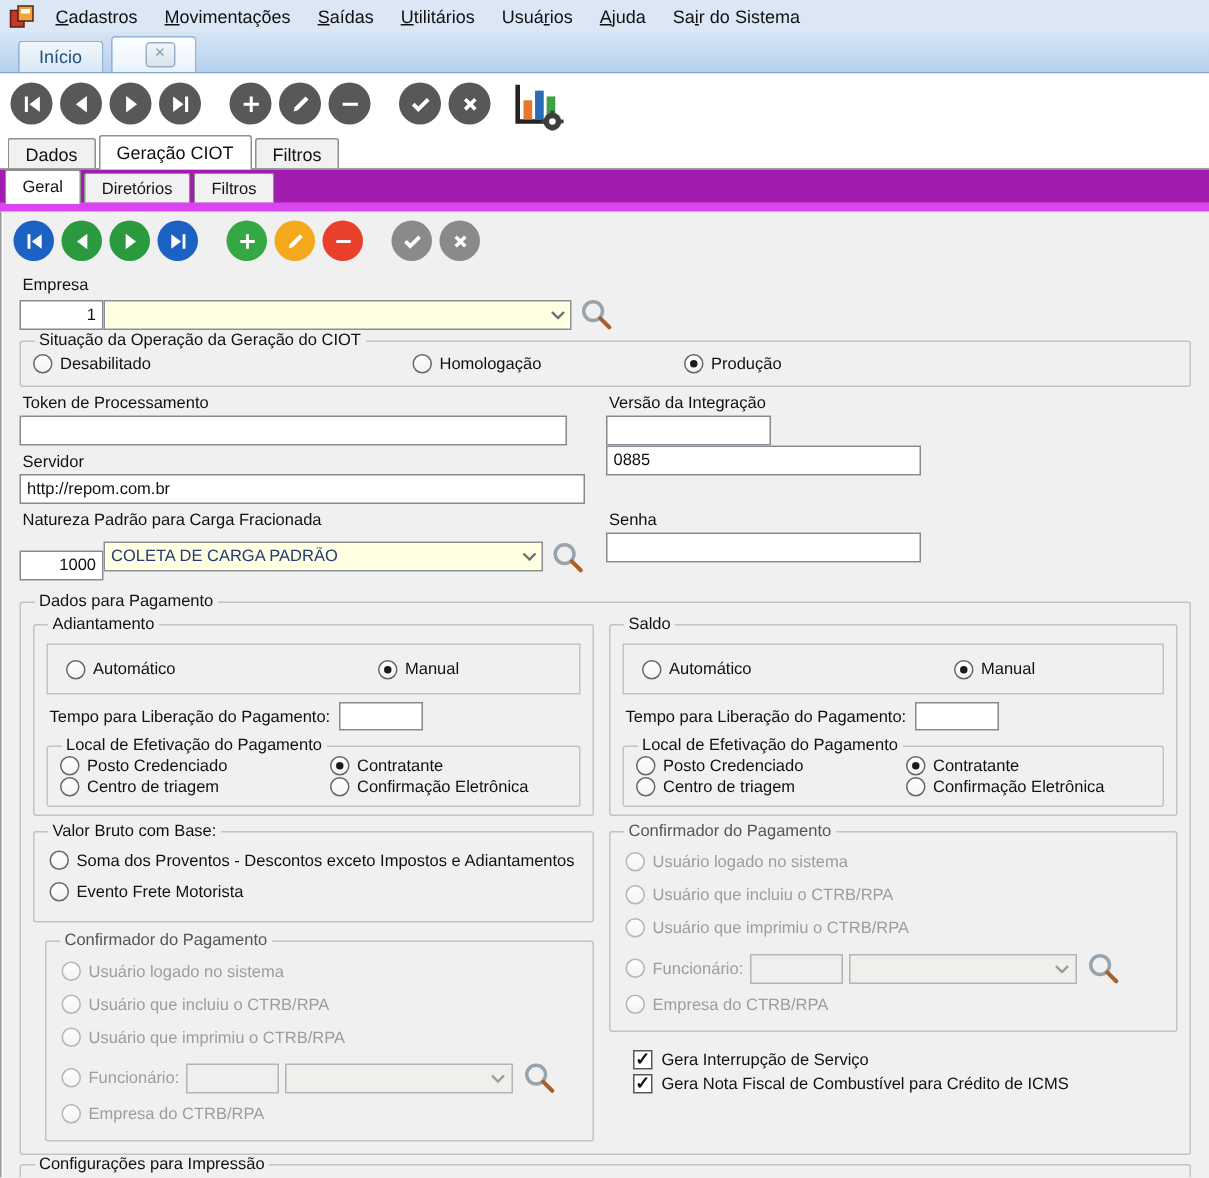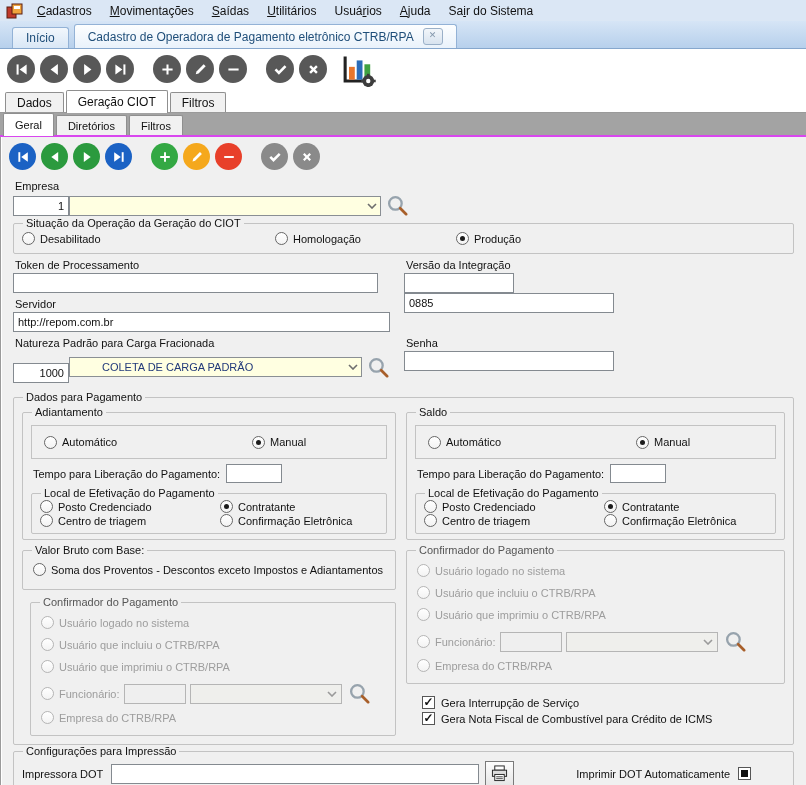--- a/index.html
+++ b/index.html
@@ -20,39 +20,39 @@
 
   
   .toolbar-main{background:#fff;padding:5px 7px 6px;display:flex;align-items:center;gap:5px;flex:none;}
   .tbtn{width:28px;height:28px;border-radius:50%;background:#585858;border:none;padding:0;display:flex;align-items:center;justify-content:center;cursor:default;flex:none;}
   .tbtn svg{width:17px;height:17px;fill:#fff;}
   .tgap{width:9px;flex:none;}
   .chartbtn{width:36px;height:30px;background:transparent;border:none;margin-left:8px;padding:0;cursor:default;}
 
   
   .tabs1{display:flex;align-items:flex-end;background:#fff;padding-left:5px;border-bottom:1px solid #9a9a9a;flex:none;}
-  .tabs2{display:flex;align-items:flex-end;background:#a3a3a3;padding-left:3px;border-bottom:2px solid #d946ef;box-shadow:0 1px 0 #d6d6d6;flex:none;}
+  .tabs2{display:flex;align-items:flex-end;background:#a21caf;padding-left:3px;border-bottom:6px solid #d946ef;box-shadow:0 1px 0 #d6d6d6;flex:none;}
   .ctab{height:19px;display:flex;align-items:center;padding:0 11px;border:1px solid #8f8f8f;border-bottom:none;border-radius:2px 2px 0 0;background:#f1f1f1;margin-right:2px;white-space:nowrap;}
   .ctab.active{height:22px;background:#fff;margin-bottom:-1px;z-index:2;}
   .tabs1 .ctab{font-size:12px;}
 
   
   .panel{flex:1;background:#f0f0f0;border-left:1px solid #9a9a9a;box-shadow:inset 1px 0 0 #ffffff;overflow:hidden;}
   .toolbar-colored{padding:6px 6px 5px 8px;display:flex;align-items:center;gap:5px;}
   .cbtn{width:27px;height:27px;border-radius:50%;border:none;padding:0;display:flex;align-items:center;justify-content:center;cursor:default;flex:none;}
   .cbtn svg{width:16px;height:16px;fill:#fff;}
   .c-blue{background:#1b62c4;} .c-green{background:#2b9a3e;} .c-add{background:#33a843;}
   .c-amber{background:#f5a81c;} .c-red{background:#e8402a;} .c-gray{background:#8a8a8a;}
 
   .form{padding:0 12px 0 12px;}
   .lbl{margin:5px 0 2px 2px;white-space:nowrap;}
   .row{display:flex;align-items:center;}
   .input{height:20px;border:1px solid #848a90;background:#fff;padding:0 4px;font:inherit;box-sizing:border-box;color:#111;}
   .code{text-align:right;}
-  .combo{height:20px;background:#ffffe1;border:1px solid #8a8f94;display:flex;align-items:center;box-sizing:border-box;cursor:default;padding-left:28px;}
+  .combo{height:20px;background:#ffffe1;border:1px solid #8a8f94;display:flex;align-items:center;box-sizing:border-box;cursor:default;}
   .combo-text{flex:1;padding:0 4px;color:#223a7a;white-space:nowrap;overflow:hidden;}
   .combo-arrow{width:17px;height:100%;display:flex;align-items:center;justify-content:center;flex:none;}
   .searchbtn{width:23px;height:23px;background:transparent;border:none;padding:0;margin-left:5px;cursor:default;flex:none;}
 
   fieldset.fs{border:1px solid #c3c3c3;border-radius:2px;margin:0;padding:1px 8px 5px;background:transparent;min-width:0;}
   fieldset.fs legend{padding:0 3px;margin-left:1px;}
 
   .situ{margin-top:6px;}
   .situ-row{display:flex;align-items:center;padding:2px 0 3px;}
   .situ-row .opt0{width:253px;} .situ-row .opt1{width:181px;align-items:flex-end;}
@@ -106,21 +106,20 @@
     <span class="menu-item"><span>Usuá</span><span class="accel">r</span><span>ios</span></span>
     <span class="menu-item"><span class="accel">A</span><span>juda</span></span>
     <span class="menu-item"><span>Sa</span><span class="accel">i</span><span>r do Sistema</span></span>
   </div>
 
   <div class="doctabs">
     <div class="doctab">
         <span>Início</span>
       </div>
     <div class="doctab active">
-      <span>Cadastro de Operadora de Pagamento eletrônico CTRB/RPA</span>
       <span class="closebtn">✕</span>
     </div>
   </div>
 
   <div class="toolbar-main">
     <button class="tbtn">
         <svg viewBox="0 0 20 20">
           <path d="M4.2 4h2.4v12H4.2z"></path>
           <path d="M16 4l-8.2 6L16 16z"></path>
         </svg>
@@ -383,20 +382,24 @@
                     </label>
                 </div>
               </fieldset>
             </fieldset>
 
             <fieldset class="fs vstack" style="margin-top:4px;">
               <legend>Valor Bruto com Base:</legend>
               <label class="radio">
                   <span class="rb"></span>
                   <span>Soma dos Proventos - Descontos exceto Impostos e Adiantamentos</span>
+                </label>
+              <label class="radio">
+                  <span class="rb"></span>
+                  <span>Evento Frete Motorista</span>
                 </label>
             </fieldset>
 
             <fieldset class="fs dis-grp" style="margin:6px 0 6px 8px;">
               <legend>Confirmador do Pagamento</legend>
               <label class="radio conf-row">
                   <span class="rb"></span>
                   <span>Usuário logado no sistema</span>
                 </label>
               <label class="radio conf-row">

